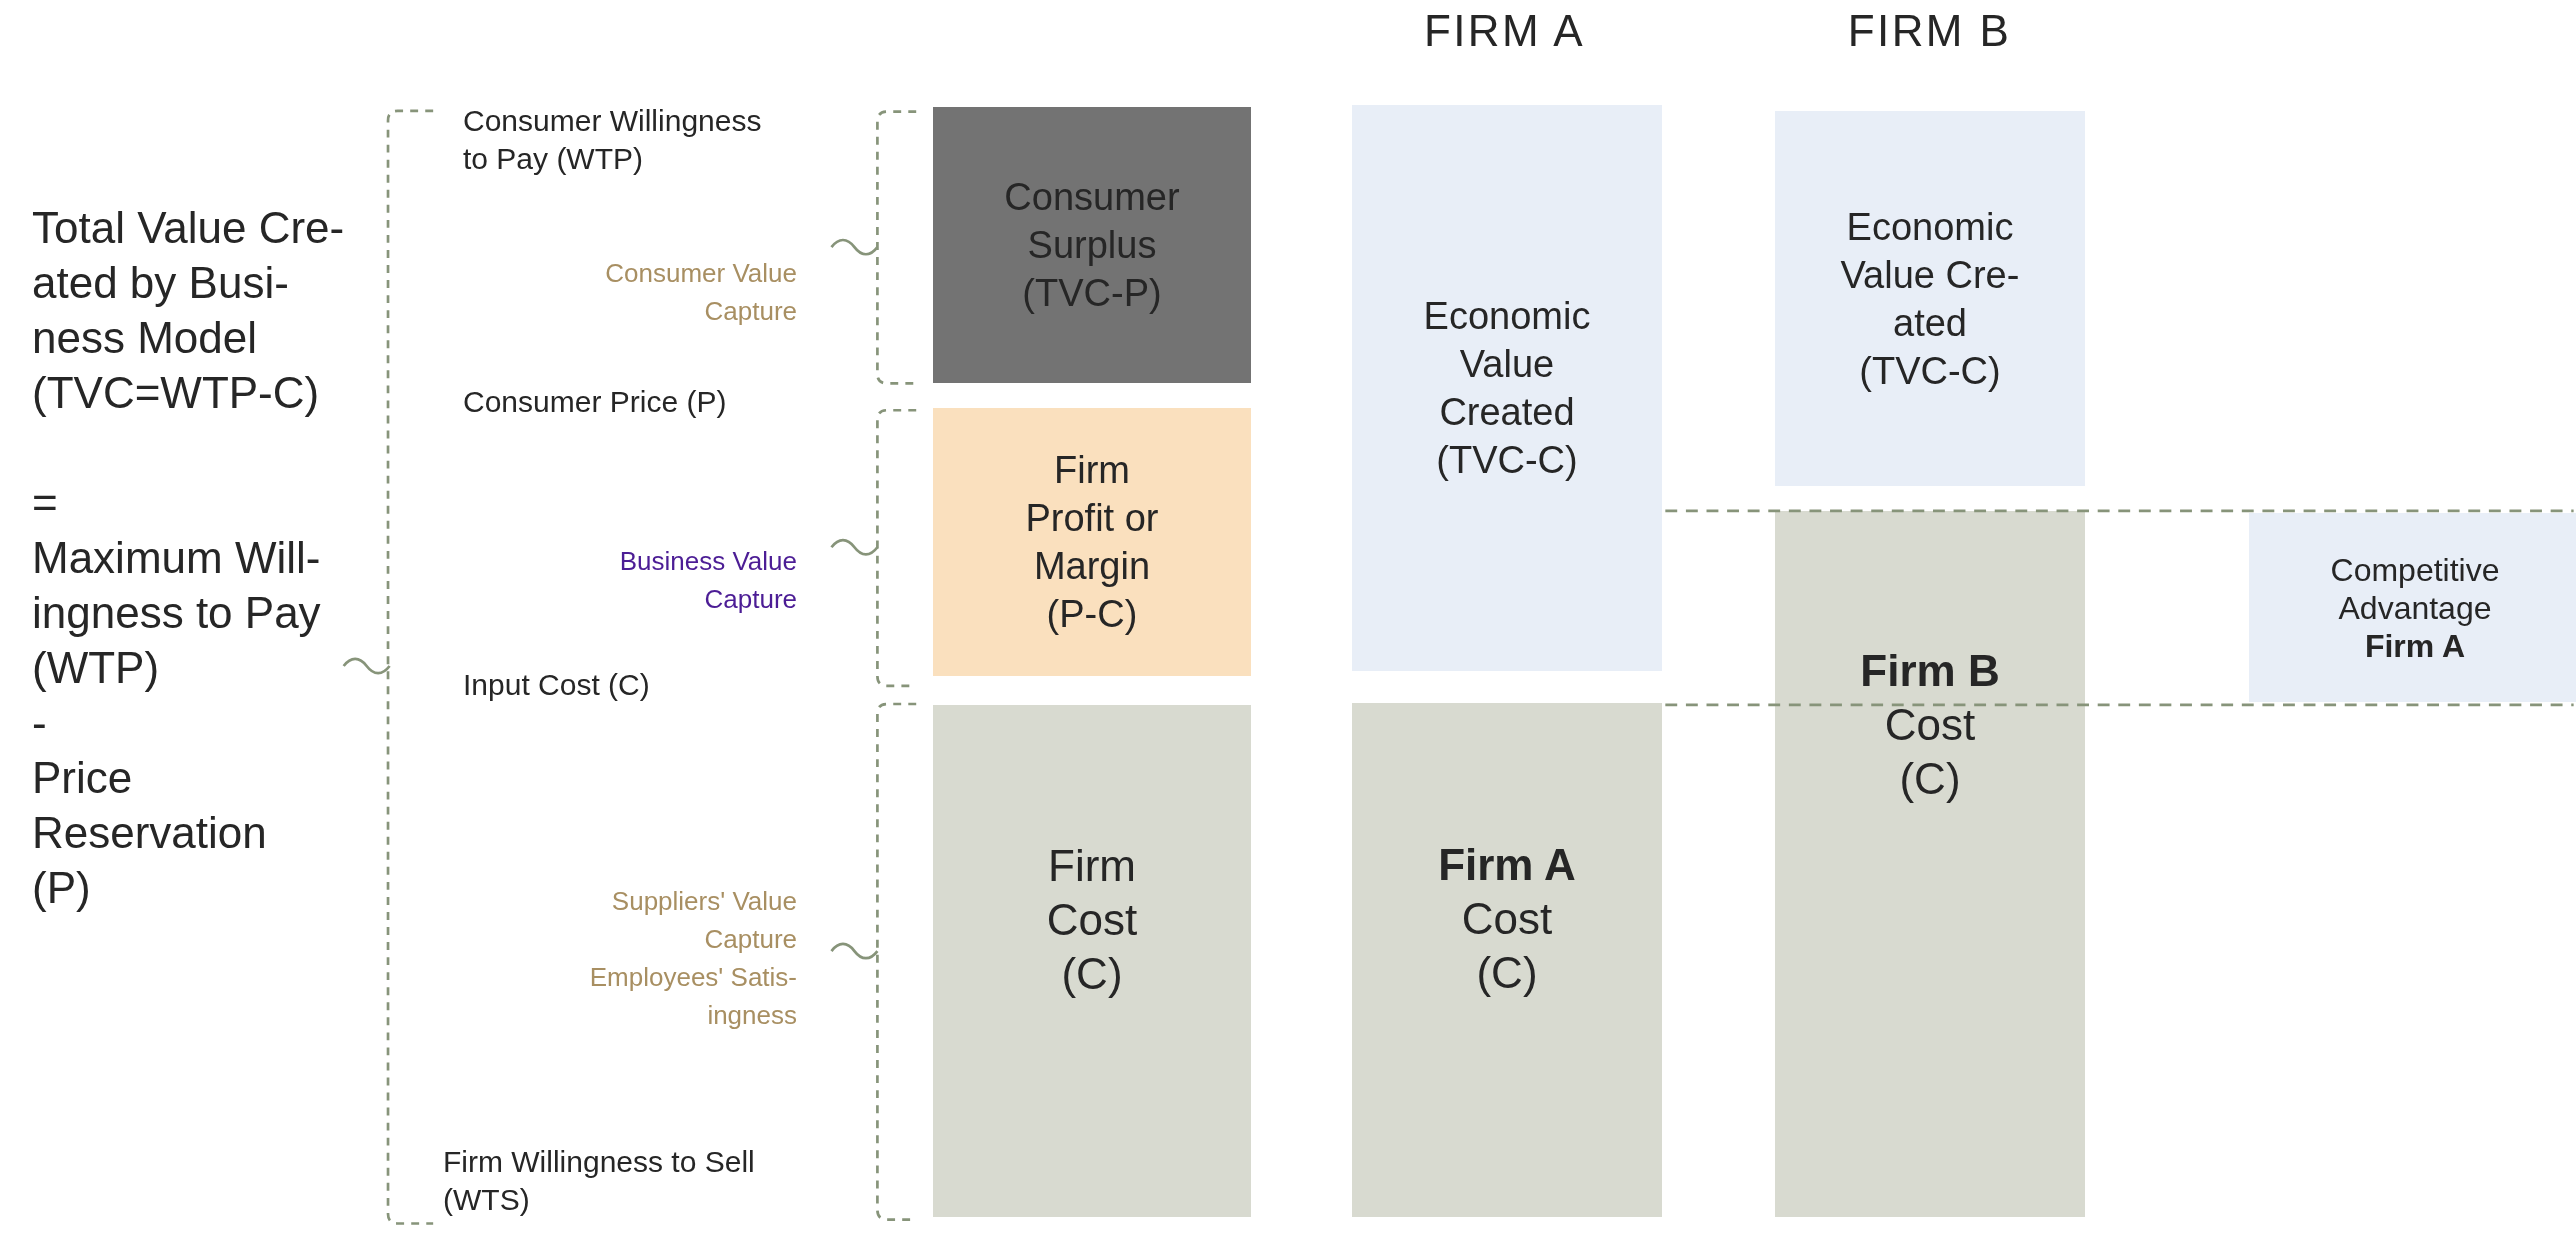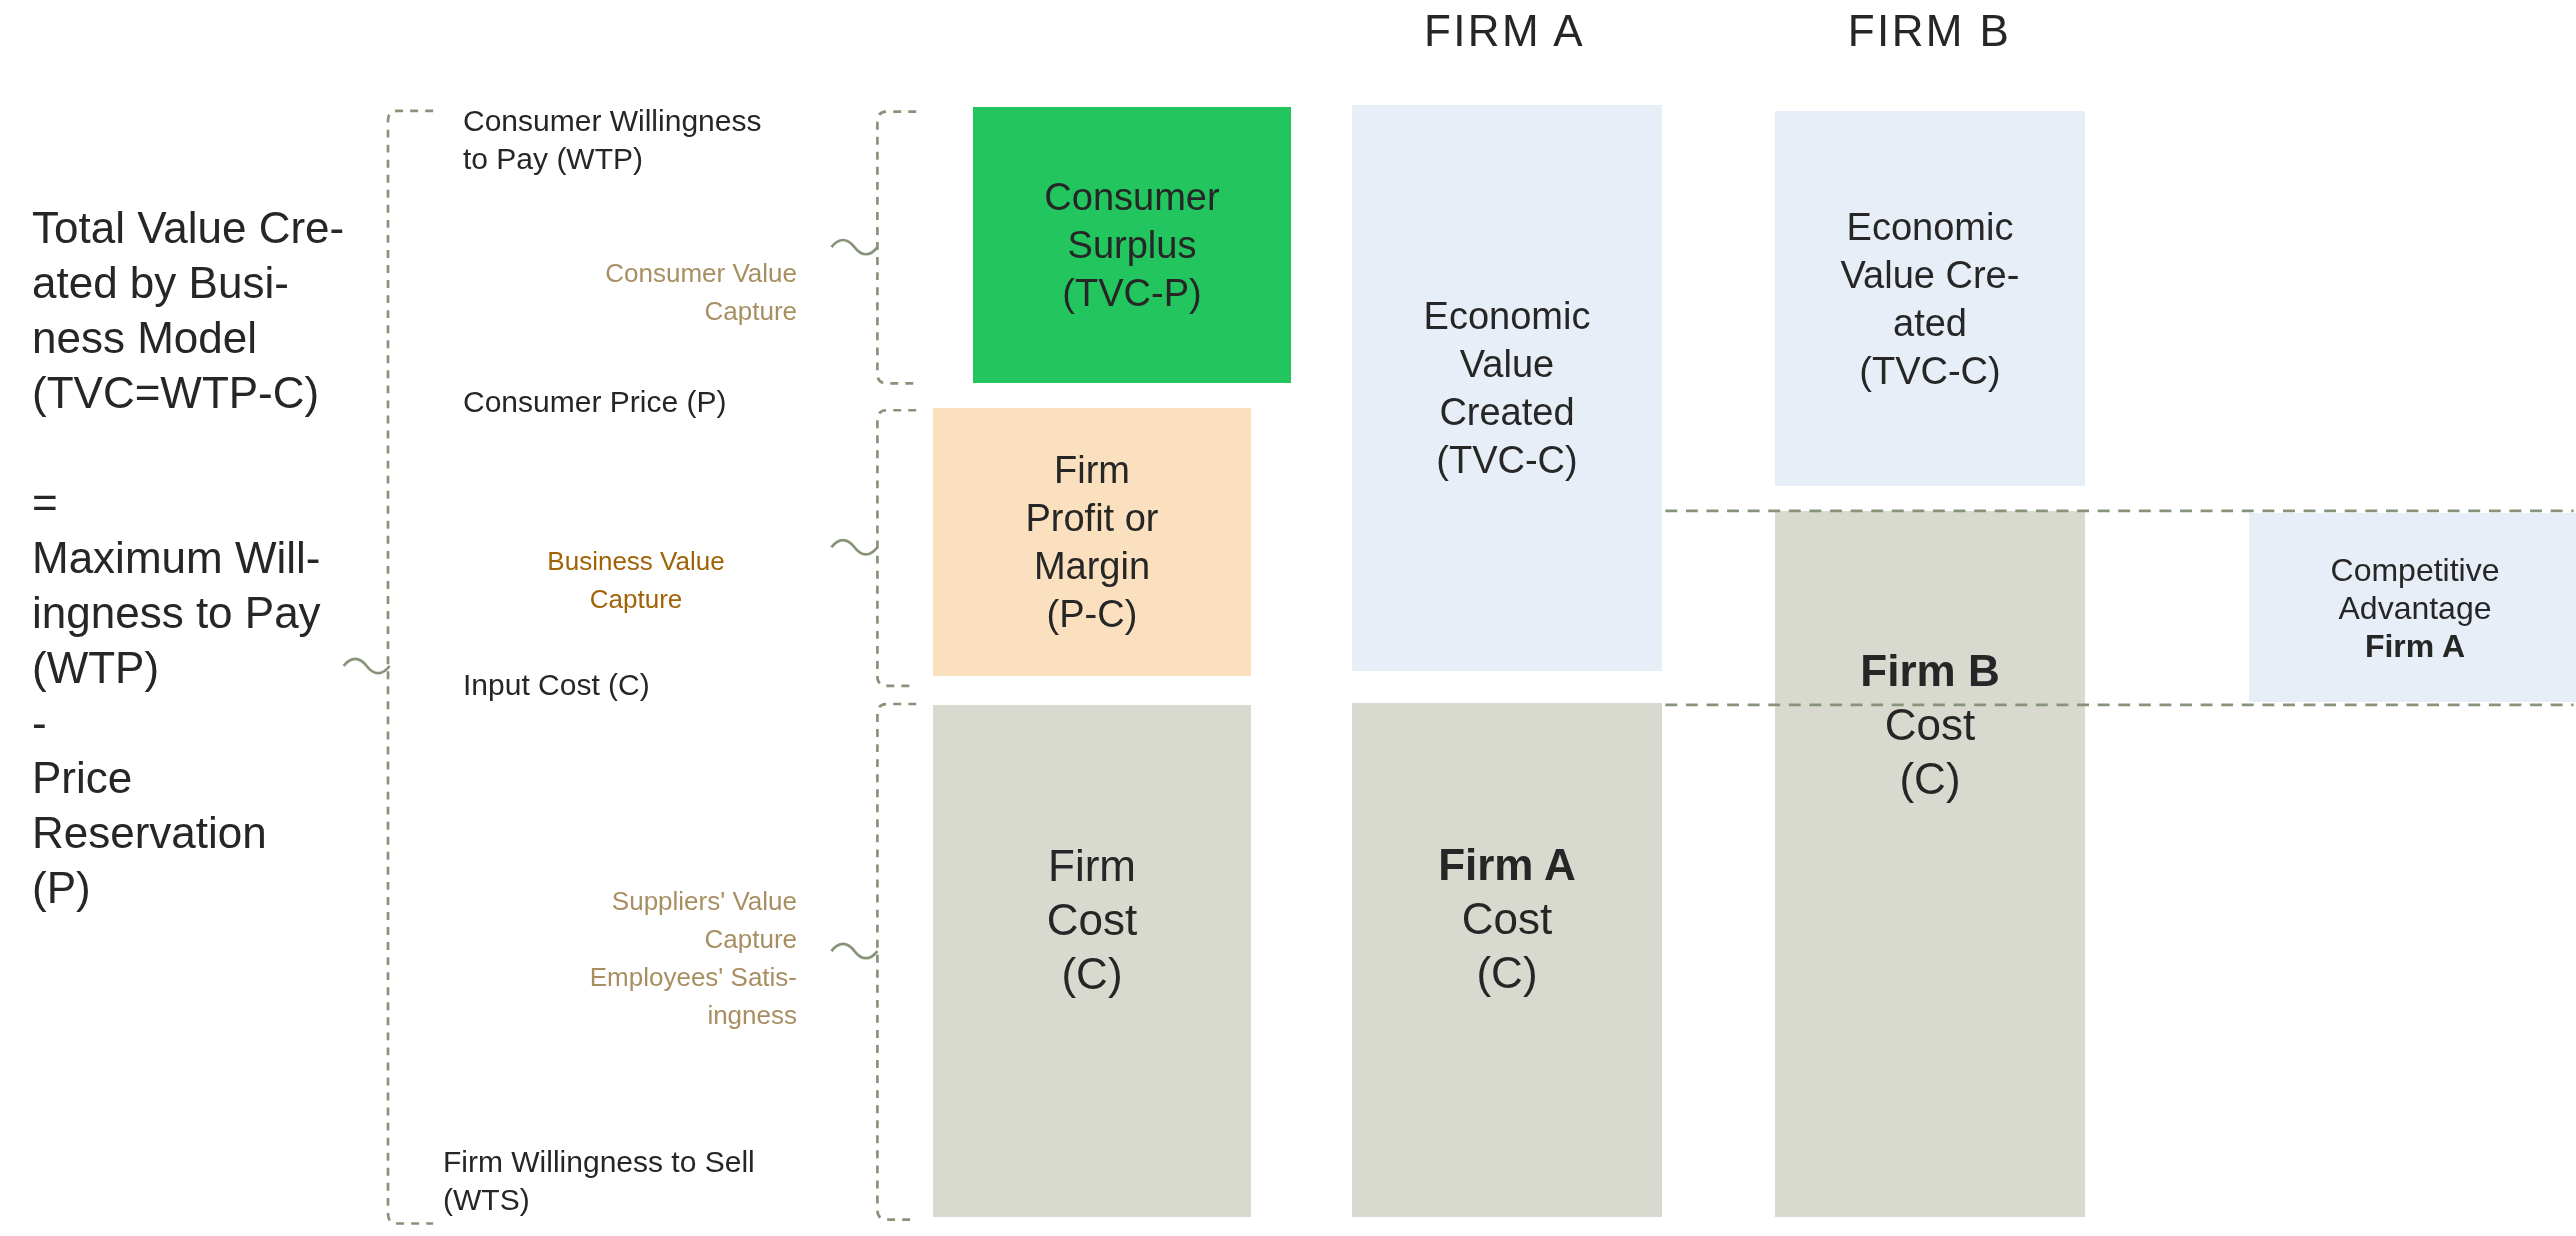--- a/index.html
+++ b/index.html
@@ -83,32 +83,32 @@
   <div class="lbl" id="label-input-cost">Input Cost (C)</div>
   <div class="lbl" id="label-wts">
     <div>Firm Willingness to Sell</div>
     <div>(WTS)</div>
   </div>
 
   <div class="gold-lbl" id="label-consumer-capture" style="color: rgb(168, 143, 98);">
     <div>Consumer Value</div>
     <div>Capture</div>
   </div>
-  <div class="gold-lbl" id="label-business-capture" style="color: #a16207; text-align: center;">
+  <div class="gold-lbl" id="label-business-capture" style="color: #4c1d95;">
     <div>Business Value</div>
     <div>Capture</div>
   </div>
   <div class="gold-lbl" id="label-suppliers-capture" style="color: rgb(168, 143, 98);">
     <div>Suppliers' Value</div>
     <div>Capture</div>
     <div>Employees' Satis-</div>
     <div>ingness</div>
   </div>
 
-  <div class="box center-v f48" id="box-consumer-surplus" style="background: #22c55e; margin-left: 40px;">
+  <div class="box center-v f48" id="box-consumer-surplus" style="background: #737373;">
     <div>Consumer</div>
     <div>Surplus</div>
     <div>(TVC-P)</div>
   </div>
   <div class="box center-v f48" id="box-firm-profit" style="background: rgb(250, 224, 190);">
     <div>Firm</div>
     <div>Profit or</div>
     <div>Margin</div>
     <div>(P-C)</div>
   </div>

